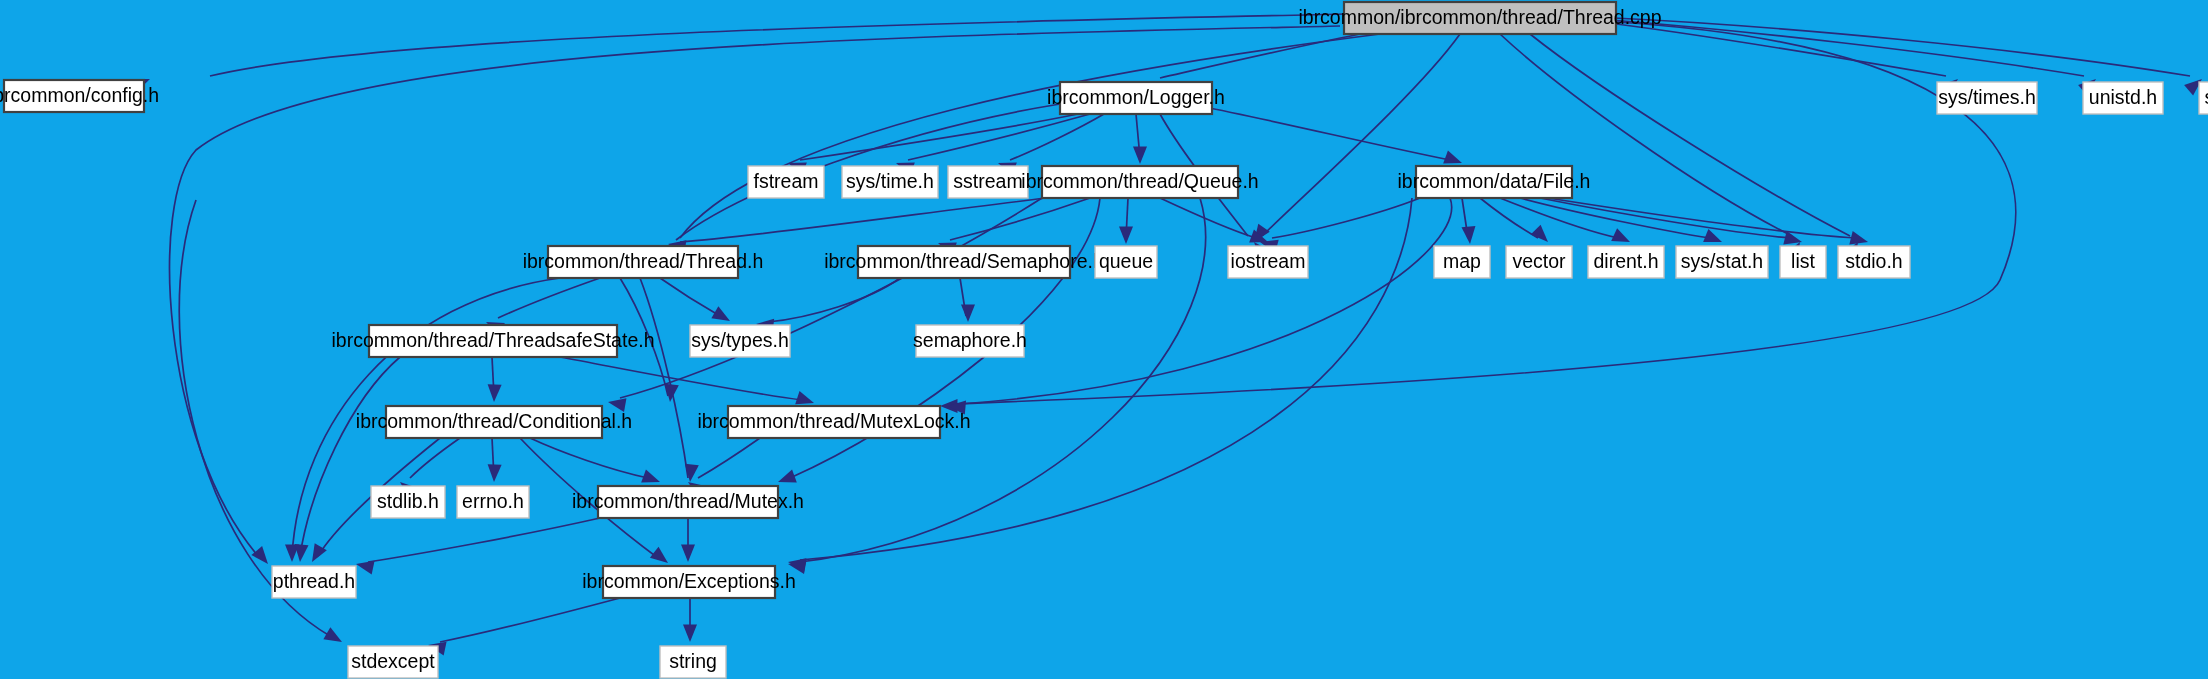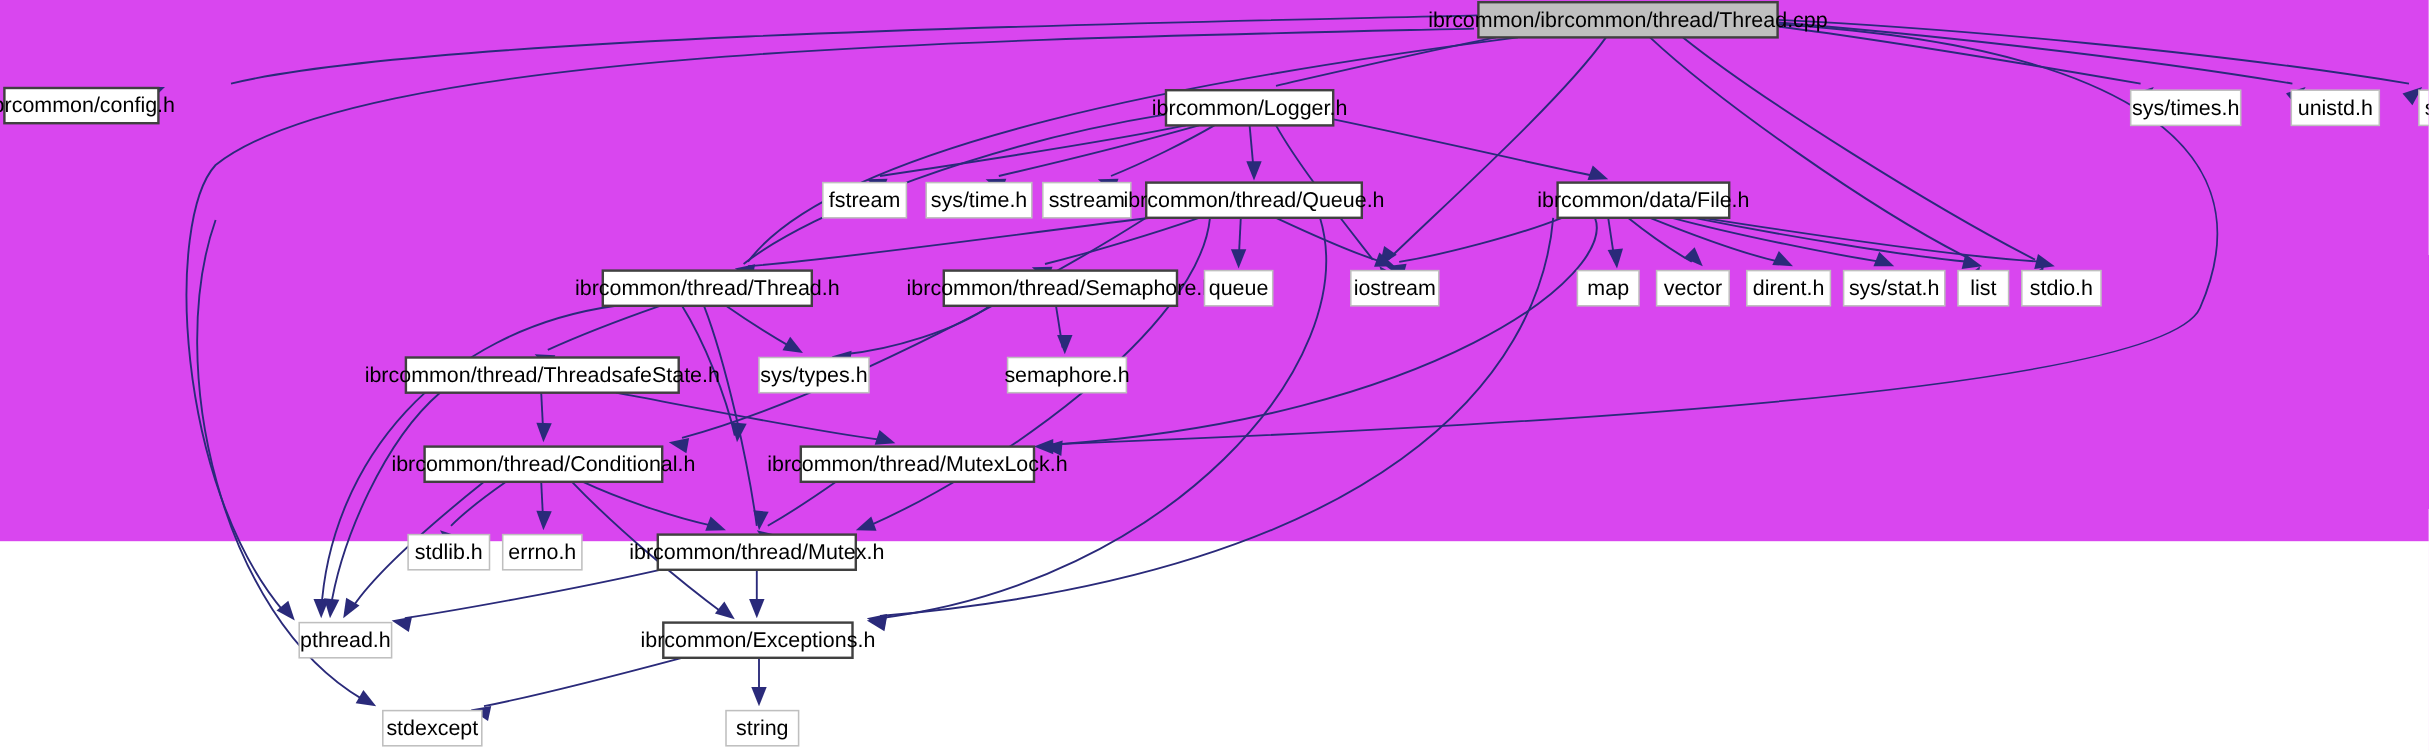--- a/index.html
+++ b/index.html
@@ -10,22 +10,22 @@
   }
   body {
     width: 2208px;
     height: 683px;
     font-family: "Liberation Sans", sans-serif;
     overflow: hidden;
   }
   #graph-root {
     position: relative;
     width: 2208px;
-    height: 492px;
-    background: #d946ef;
+    height: 679px;
+    background: #0ea5e9;
   }
   svg#graph-canvas {
     position: absolute;
     left: 0;
     top: 0;
     width: 2208px;
     height: 683px;
     display: block;
   }
   .gnode rect {

